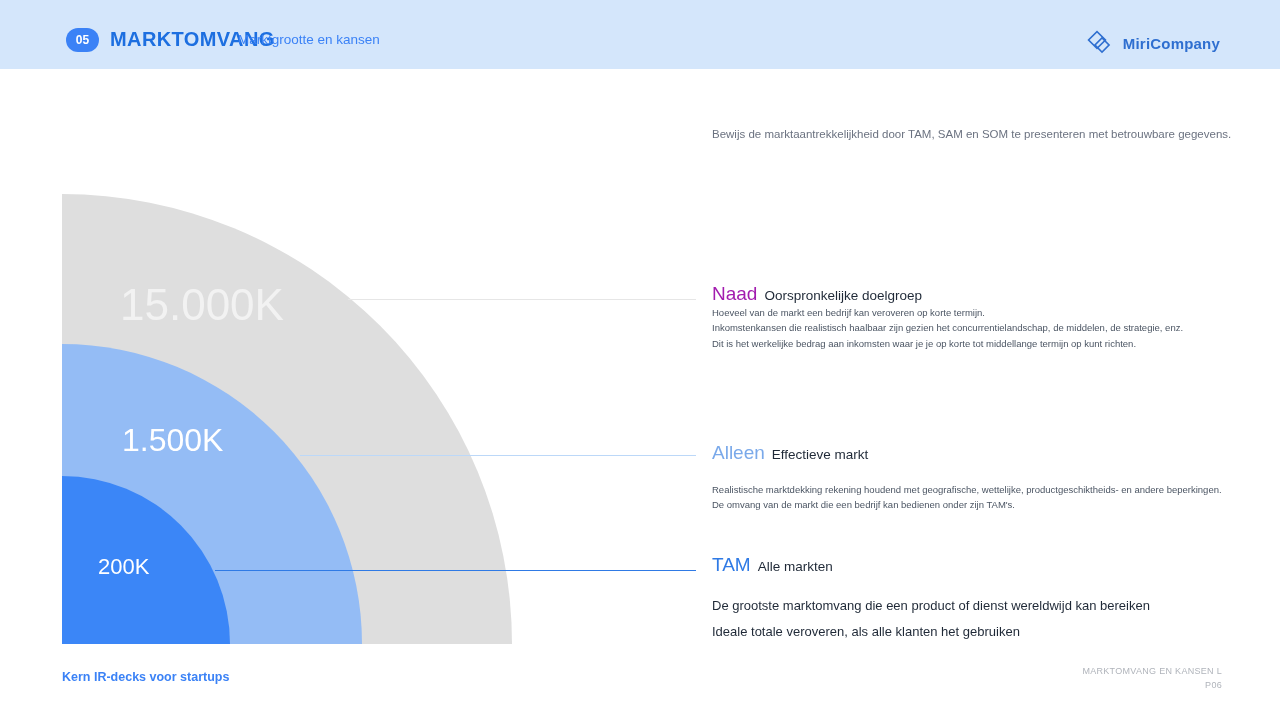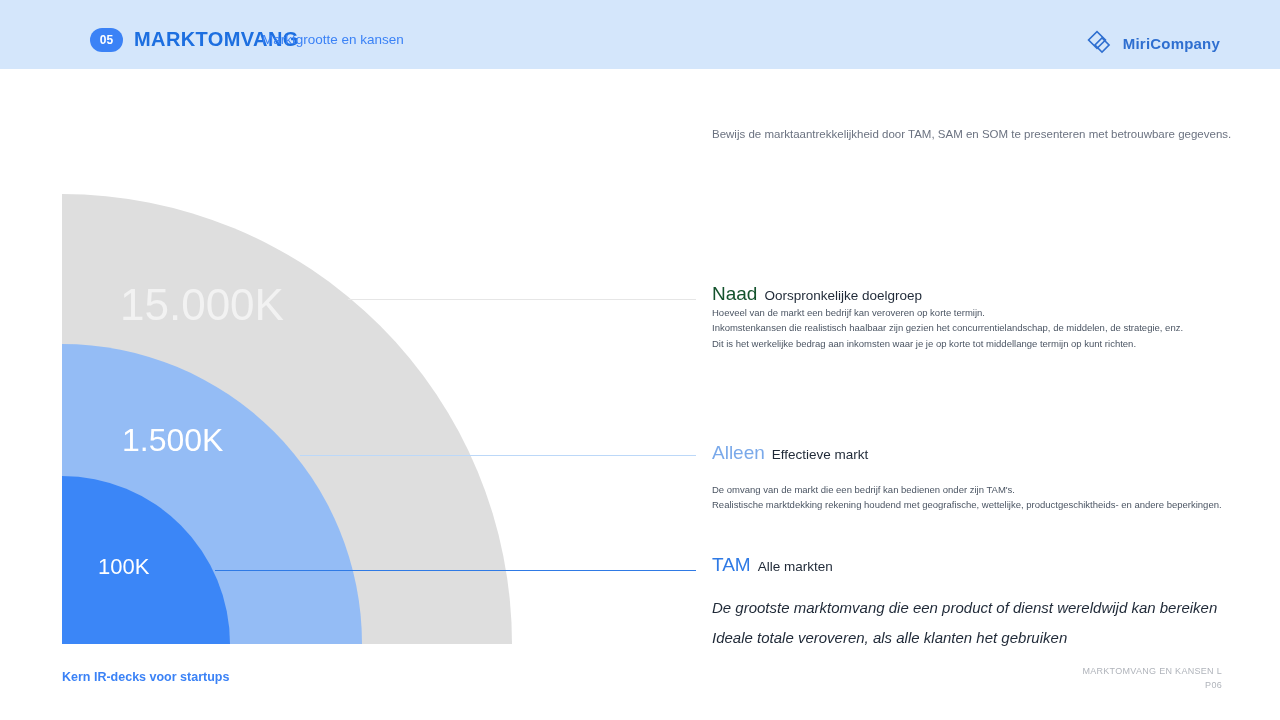--- a/index.html
+++ b/index.html
@@ -8,21 +8,20 @@
     font-family: "Liberation Sans", sans-serif;
     background: #ffffff;
     overflow: hidden;
   }
   .slide { position: relative; width: 1280px; height: 720px; background: #fff; }
 
   
   .topbar {
     position: absolute; left: 0; top: 0; width: 1280px; height: 69px;
     background: #d4e6fb;
-    padding-left: 24px;
   }
   .topbar-inner {
     position: relative; width: 100%; height: 100%;
   }
   .chapter-badge {
     position: absolute; left: 66px; top: 28px;
     width: 33px; height: 24px; border-radius: 12px;
     background: #3b82f6; color: #fff;
     font-size: 12px; font-weight: bold;
     display: flex; align-items: center; justify-content: center;
@@ -80,26 +79,26 @@
   
   .leader { position: absolute; height: 1px; }
   .leader-tam { left: 348px; top: 299px; width: 348px; background: #e6e6e6; }
   .leader-sam { left: 300px; top: 455px; width: 396px; background: #bcd8f8; }
   .leader-som { left: 215px; top: 570px; width: 481px; background: #2f7ae5; }
 
   
   .block { position: absolute; left: 712px; width: 540px; }
   .block-label-row { display: flex; align-items: baseline; gap: 7px; }
   .label-key { font-size: 19px; }
-  .label-key.grey { color: #14532d; }
+  .label-key.grey { color: #a21caf; }
   .label-key.mid  { color: #7aa9ea; }
   .label-key.blue { color: #2f7ae5; }
   .label-text { font-size: 13.5px; color: #1f2937; }
   .block p.small { font-size: 9.5px; color: #4b5563; line-height: 1.62; }
-  .block p.big   { font-size: 15px; color: #1f2937; line-height: 2.0; font-style: italic; }
+  .block p.big   { font-size: 13px; color: #1f2937; line-height: 2.0; }
 
   .block-tam { top: 283px; }
   .block-tam .body { }
   .block-sam { top: 442px; }
   .block-sam .body { margin-top: 18px; }
   .block-som { top: 554px; }
   .block-som .body { margin-top: 17px; }
 
   
   .footer-left {
@@ -135,21 +134,21 @@
   </div>
 
   <div class="page-desc">Bewijs de marktaantrekkelijkheid door TAM, SAM en SOM te presenteren met betrouwbare gegevens.</div>
 
   <div class="chart">
     <div class="arc arc-tam"></div>
     <div class="arc arc-sam"></div>
     <div class="arc arc-som"></div>
     <div class="val val-tam">15.000K</div>
     <div class="val val-sam">1.500K</div>
-    <div class="val val-som">100K</div>
+    <div class="val val-som">200K</div>
   </div>
 
   <div class="leader leader-tam"></div>
   <div class="leader leader-sam"></div>
   <div class="leader leader-som"></div>
 
   <div class="block block-tam">
     <div class="block-label-row">
       <span class="label-key grey">Naad</span>
       <span class="label-text">Oorspronkelijke doelgroep</span>
@@ -160,22 +159,22 @@
       <p class="small">Dit is het werkelijke bedrag aan inkomsten waar je je op korte tot middellange termijn op kunt richten.</p>
     </div>
   </div>
 
   <div class="block block-sam">
     <div class="block-label-row">
       <span class="label-key mid">Alleen</span>
       <span class="label-text">Effectieve markt</span>
     </div>
     <div class="body">
+      <p class="small">Realistische marktdekking rekening houdend met geografische, wettelijke, productgeschiktheids- en andere beperkingen.</p>
       <p class="small">De omvang van de markt die een bedrijf kan bedienen onder zijn TAM's.</p>
-      <p class="small">Realistische marktdekking rekening houdend met geografische, wettelijke, productgeschiktheids- en andere beperkingen.</p>
     </div>
   </div>
 
   <div class="block block-som">
     <div class="block-label-row">
       <span class="label-key blue">TAM</span>
       <span class="label-text">Alle markten</span>
     </div>
     <div class="body">
       <p class="big">De grootste marktomvang die een product of dienst wereldwijd kan bereiken</p>

